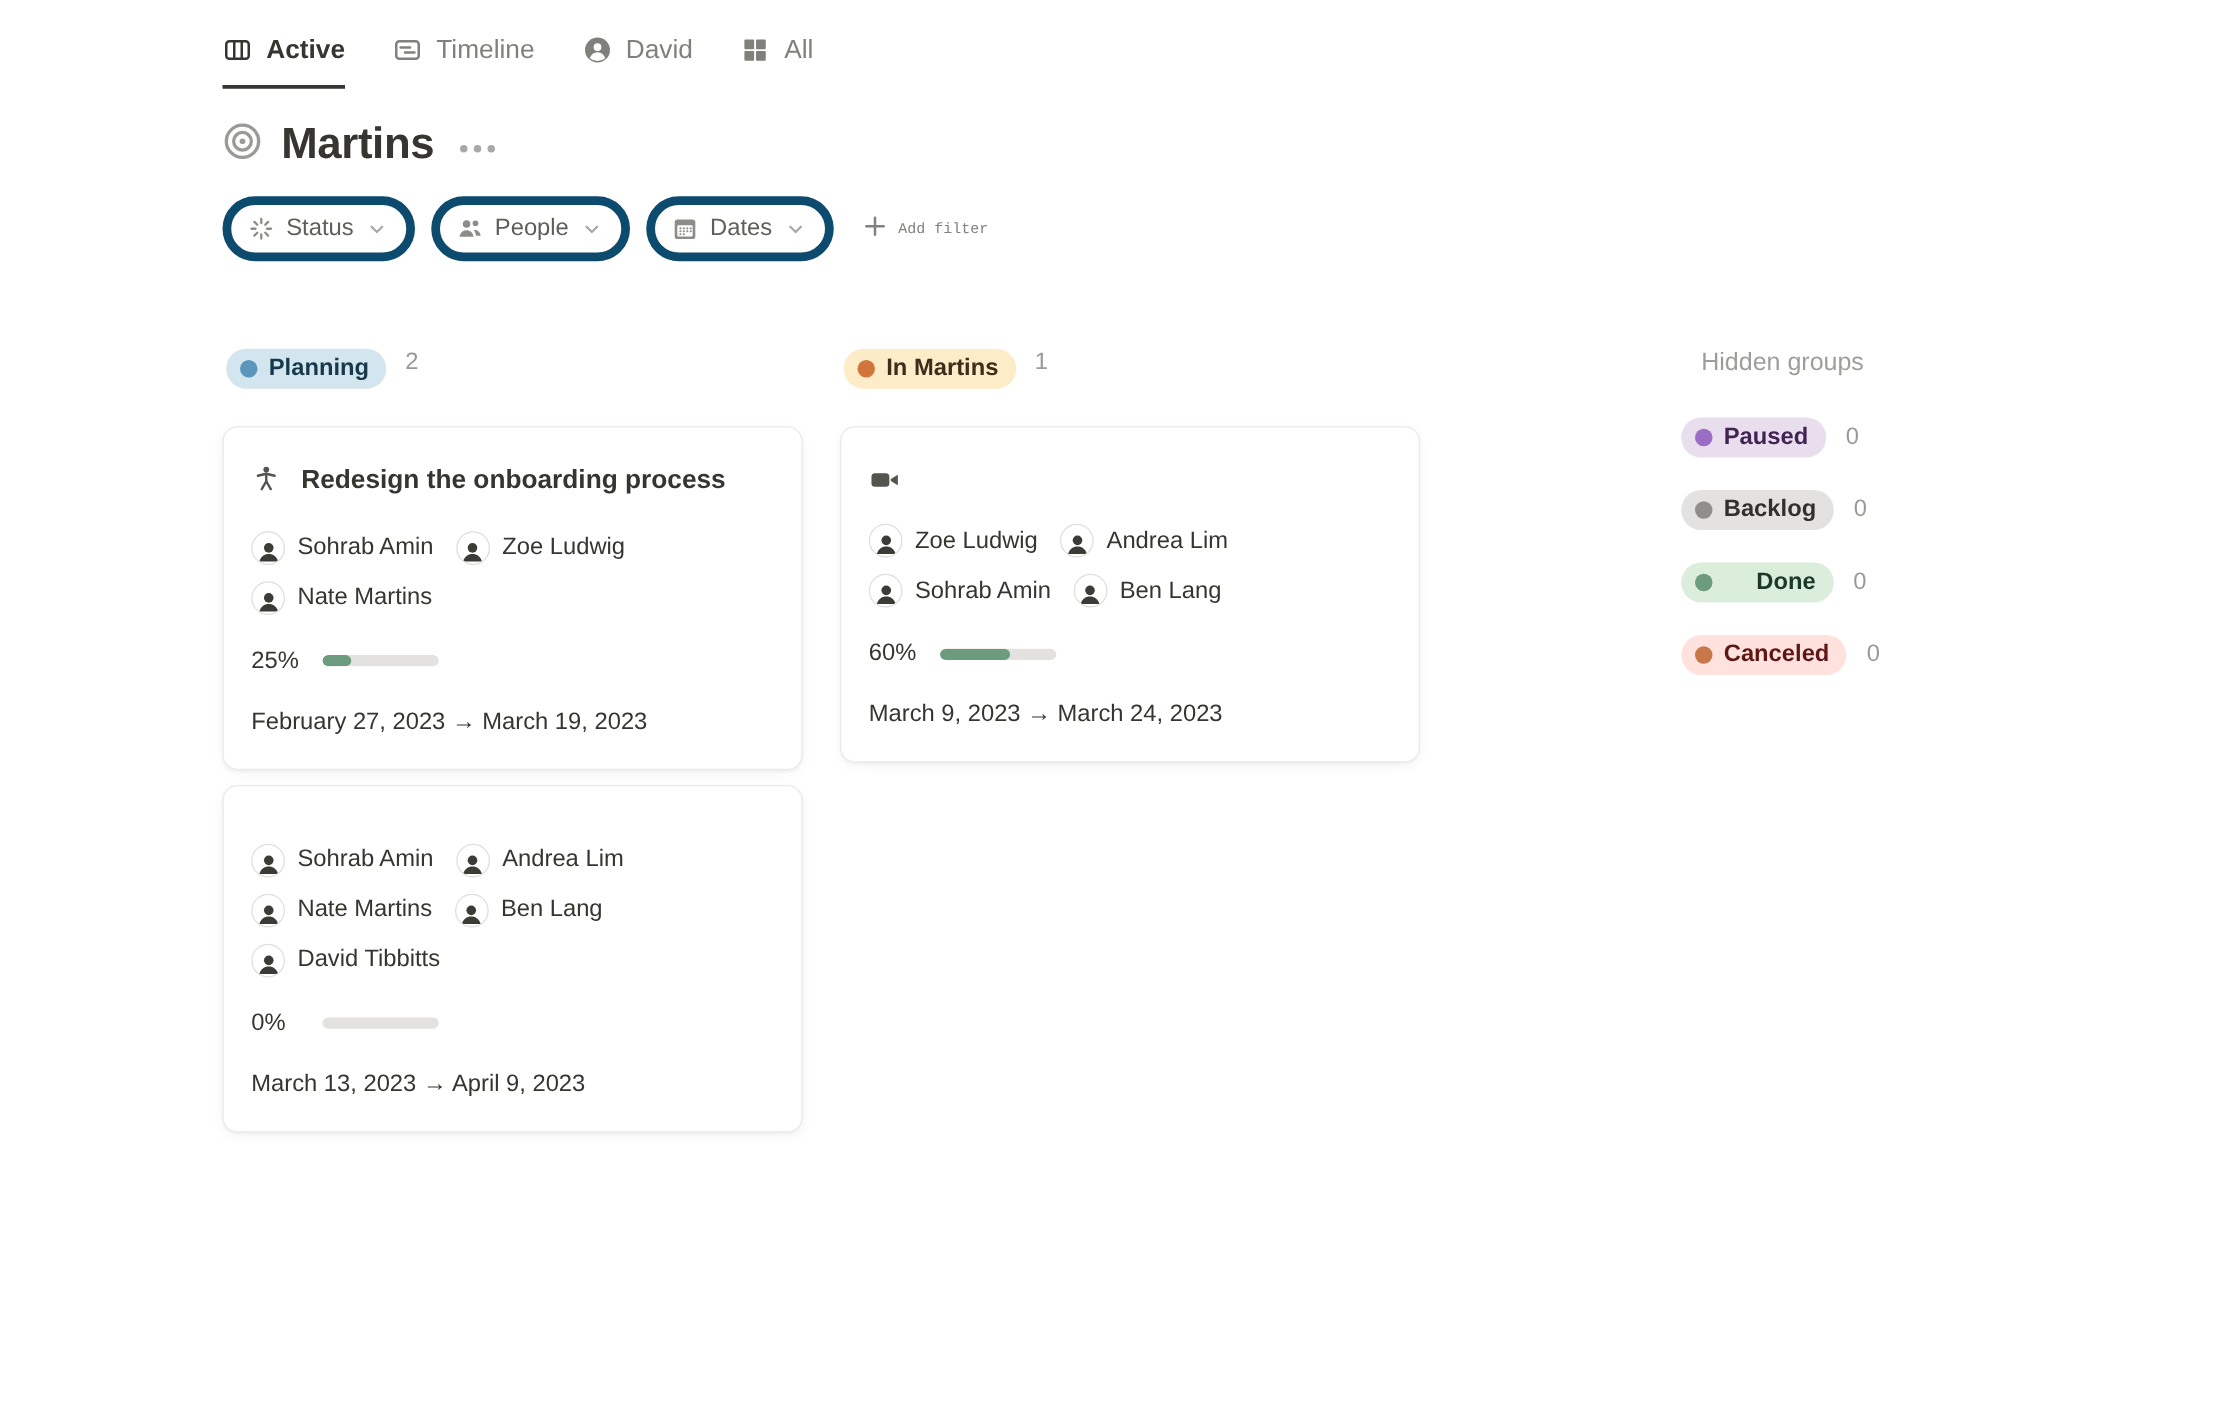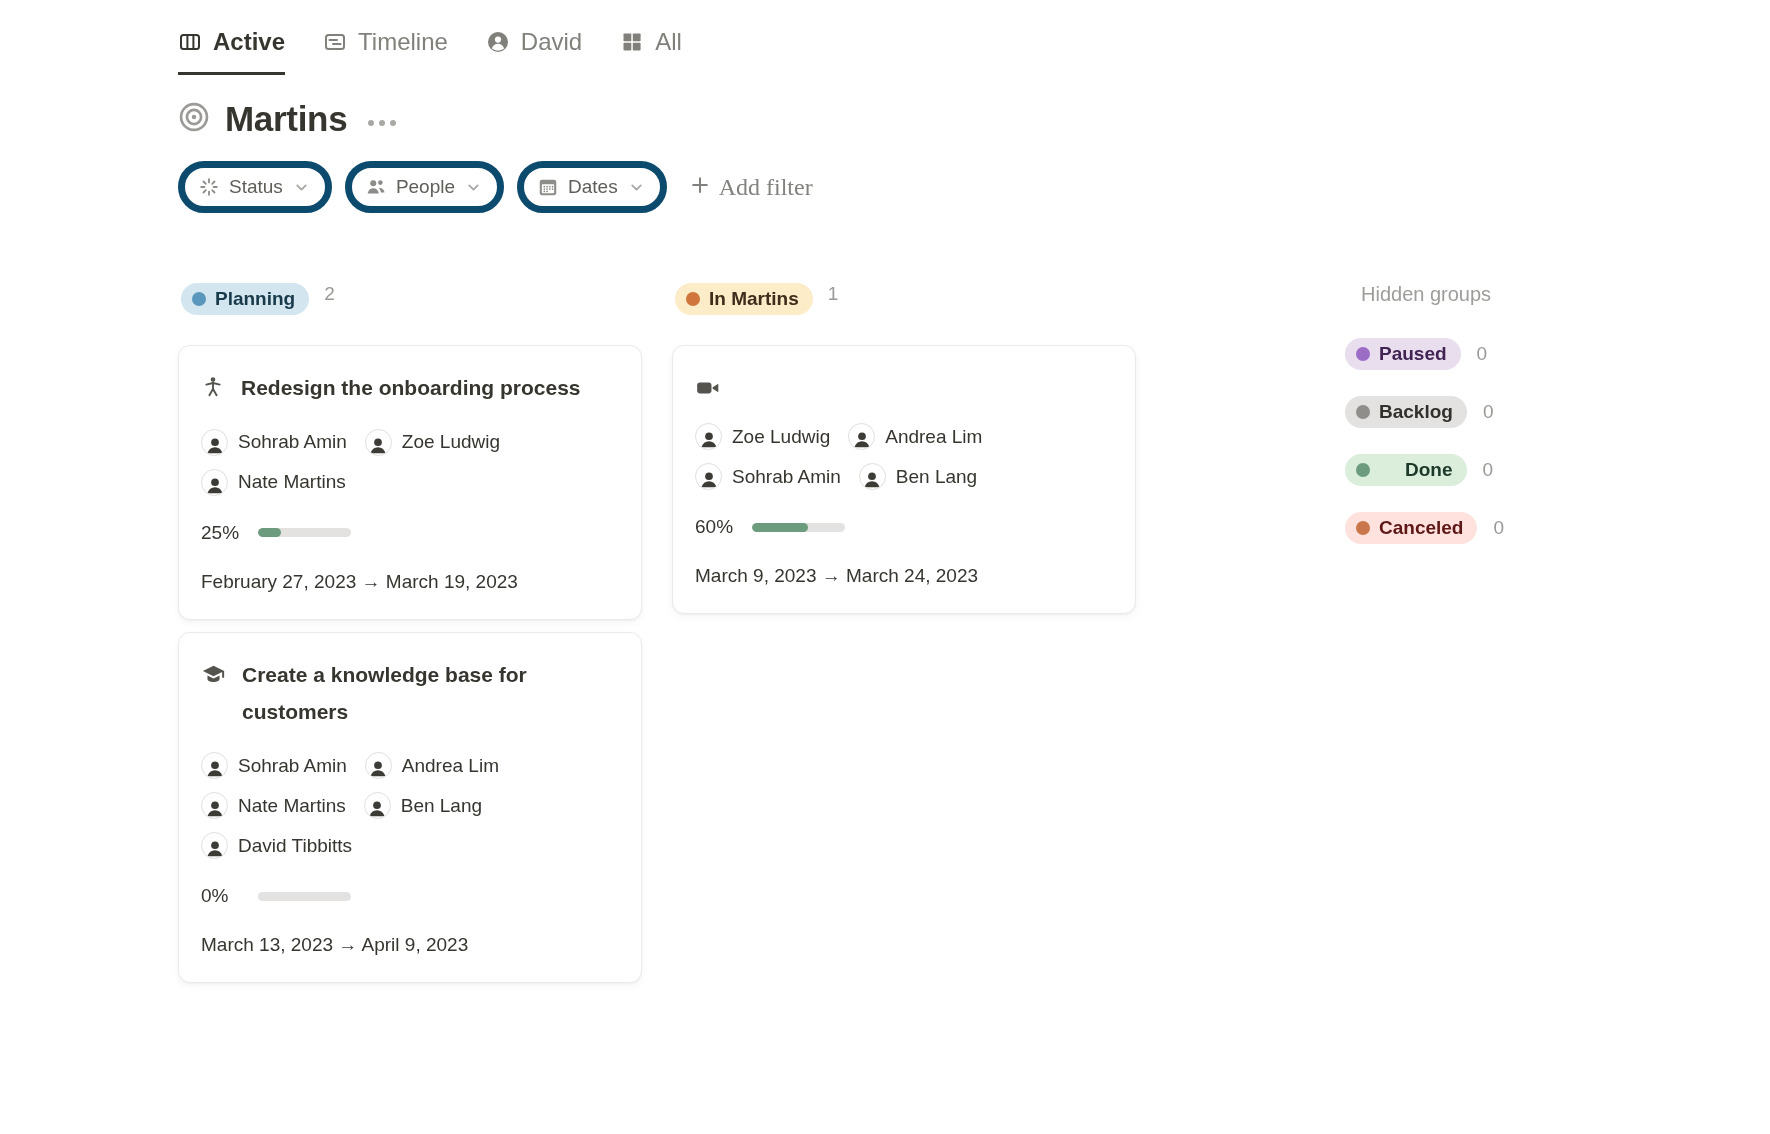--- a/index.html
+++ b/index.html
@@ -8,21 +8,21 @@
     font-family: "Liberation Sans", "DejaVu Sans", sans-serif;
     color: #37352f;
     overflow: hidden;
   }
   .page { padding: 28px 0 0 178px; }
 
   
   .tabs { display: flex; align-items: flex-end; gap: 38px; }
   .tab {
     display: flex; align-items: center; gap: 11px;
-    font-size: 24px; color: #81807b; padding-bottom: 16px;
+    font-size: 21px; color: #81807b; padding-bottom: 16px;
     border-bottom: 3px solid transparent; cursor: pointer;
   }
   .tab.active { color: #37352f; font-weight: 700; border-bottom-color: #37352f; }
   .tab svg { display: block; }
 
   
   .title-row { display: flex; align-items: center; gap: 15px; margin-top: 24px; }
   .title-row h1 { font-size: 35px; font-weight: 700; letter-spacing: -0.3px; }
   .more-dots { display: flex; gap: 5px; margin-left: 6px; margin-top: 8px; cursor: pointer; }
   .more-dots i { width: 6px; height: 6px; border-radius: 50%; background: #a9a8a4; }
@@ -32,22 +32,22 @@
   .filter-pill {
     display: inline-flex; align-items: center; gap: 9px;
     border: 7px solid #0c4a6e; border-radius: 999px; background: #fff;
     padding: 8px 15px 8px 13px; font-size: 19px; color: #5f5e59;
     font-family: inherit; cursor: pointer;
   }
   .filter-pill .ficon { color: #8d8c88; display: flex; }
   .filter-pill .chev { color: #a8a7a4; display: flex; margin-left: 1px; }
   .add-filter {
     display: inline-flex; align-items: center; gap: 9px;
-    background: none; border: none; font-family: Liberation Serif, serif;
-    font-size: 24px; color: #82817d; margin-left: 10px; cursor: pointer;
+    background: none; border: none; font-family: Liberation Mono, monospace;
+    font-size: 12px; color: #82817d; margin-left: 10px; cursor: pointer;
   }
 
   
   .board { display: flex; align-items: flex-start; margin-top: 70px; }
   .column { width: 464px; flex: 0 0 464px; }
   .column + .column { margin-left: 30px; }
   .col-header { display: flex; align-items: flex-start; gap: 15px; margin-bottom: 30px; padding-left: 3px; }
 
   .status-pill {
     display: inline-flex; align-items: center; gap: 9px;
@@ -282,29 +282,20 @@
         <div class="progress-row">
           <span class="pct">25%</span>
           <span class="track" style="background: rgb(227, 226, 224);">
             <span class="fill" style="width: 25%; background: rgb(108, 155, 125);"></span>
           </span>
         </div>
         <div class="dates">February 27, 2023 → March 19, 2023</div>
       </div>
 
       <div class="card">
-        <div class="card-title-row">
-          <span class="cicon">
-            <svg width="25" height="25" viewBox="0 0 24 24" fill="currentColor">
-                <path d="M12 3.5L1.8 8.6 12 13.7l8.3-4.1v5.6h1.9V8.6z"></path>
-                <path d="M6.2 12.9v3.4c0 1.6 2.6 2.9 5.8 2.9s5.8-1.3 5.8-2.9v-3.4L12 15.8z"></path>
-              </svg>
-          </span>
-          <div class="card-title">Create a knowledge base for customers</div>
-        </div>
         <div class="people">
           <span class="person">
             <span class="avatar">
                 <svg width="22" height="22" viewBox="0 0 24 24" fill="#3d3b36">
                   <circle cx="12" cy="9" r="4.2"></circle>
                   <path d="M3.8 21c1.2-4.4 4.2-6.6 8.2-6.6s7 2.2 8.2 6.6z"></path>
                 </svg>
               </span>
             <span>Sohrab Amin</span>
           </span>

